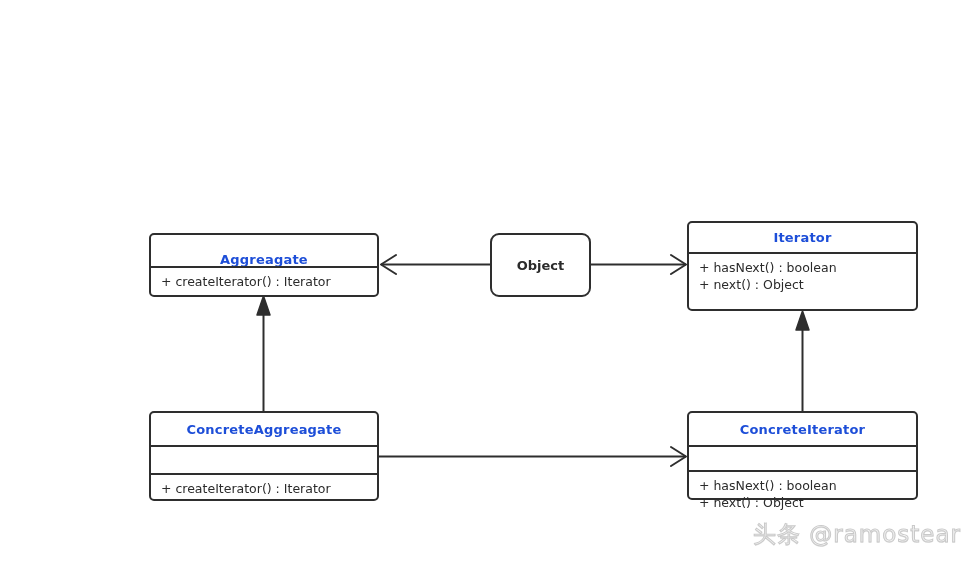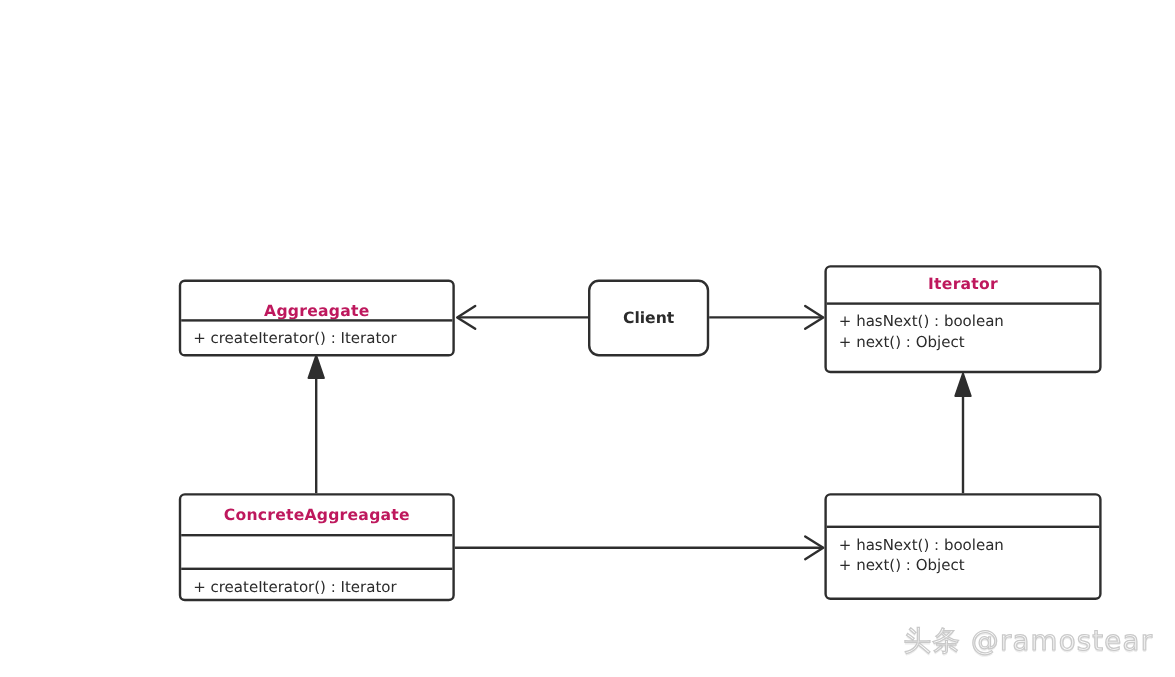--- a/index.html
+++ b/index.html
@@ -42,21 +42,21 @@
   }
   .uml-title {
     text-align: center;
     font-weight: bold;
     font-size: 13px;
     letter-spacing: 0.2px;
     line-height: 1;
     display: flex;
     align-items: center;
     justify-content: center;
-    color: #be185d;
+    color: #1d4ed8;
   }
   .uml-members {
     font-size: 12.5px;
     line-height: 17px;
     padding: 5px 12px 0 10px;
     color: #2b2b2b;
     white-space: nowrap;
   }
   .uml-members .member {
     display: block;
@@ -141,21 +141,21 @@
   <div class="uml-class" style="left:149px; top:233px; width:230px; height:64px;">
     <div class="uml-compartment uml-title" style="height:31px;align-items:flex-end;">
       <span>Aggreagate</span>
     </div>
     <div class="uml-compartment uml-members" style="height:29px;">
       <span class="member">+ createIterator() : Iterator</span>
     </div>
   </div>
 
   <div class="plain-box" style="left:490px; top:233px; width:101px; height:64px;">
-    <span>Client</span>
+    <span>Object</span>
   </div>
 
   <div class="uml-class" style="left:687px; top:221px; width:231px; height:90px;">
     <div class="uml-compartment uml-title" style="height:29px;">
       <span>Iterator</span>
     </div>
     <div class="uml-compartment uml-members" style="height:59px;">
       <span class="member">+ hasNext() : boolean</span>
       <span class="member">+ next() : Object</span>
     </div>
@@ -165,20 +165,23 @@
     <div class="uml-compartment uml-title" style="height:32px;">
       <span>ConcreteAggreagate</span>
     </div>
     <div class="uml-compartment uml-empty" style="height:28px;"></div>
     <div class="uml-compartment uml-members" style="height:26px;">
       <span class="member">+ createIterator() : Iterator</span>
     </div>
   </div>
 
   <div class="uml-class" style="left:687px; top:411px; width:231px; height:89px;">
+    <div class="uml-compartment uml-title" style="height:32px;">
+      <span>ConcreteIterator</span>
+    </div>
     <div class="uml-compartment uml-empty" style="height:25px;"></div>
     <div class="uml-compartment uml-members" style="height:28px;">
       <span class="member">+ hasNext() : boolean</span>
       <span class="member">+ next() : Object</span>
     </div>
   </div>
 
   <div class="watermark">头条 @ramostear</div>
 
 </div>

